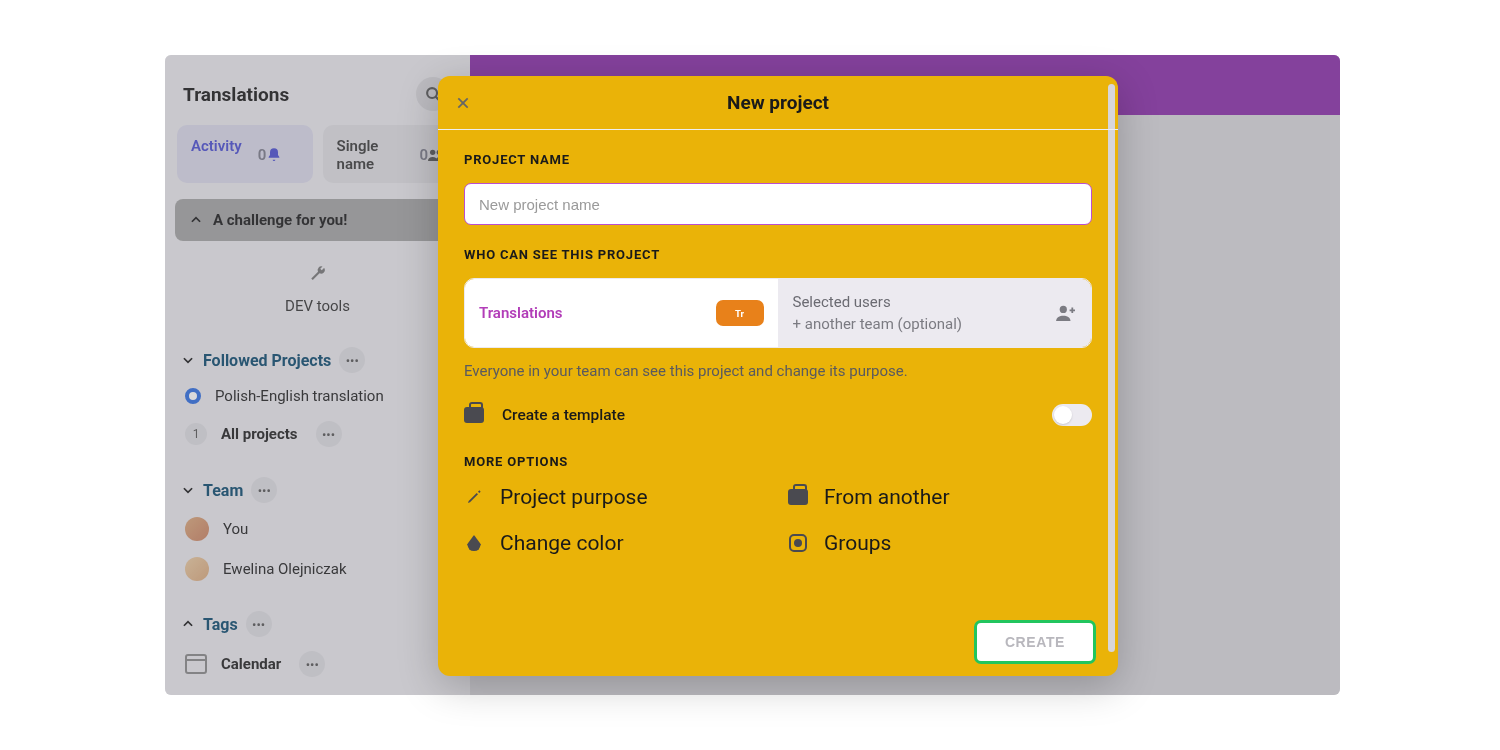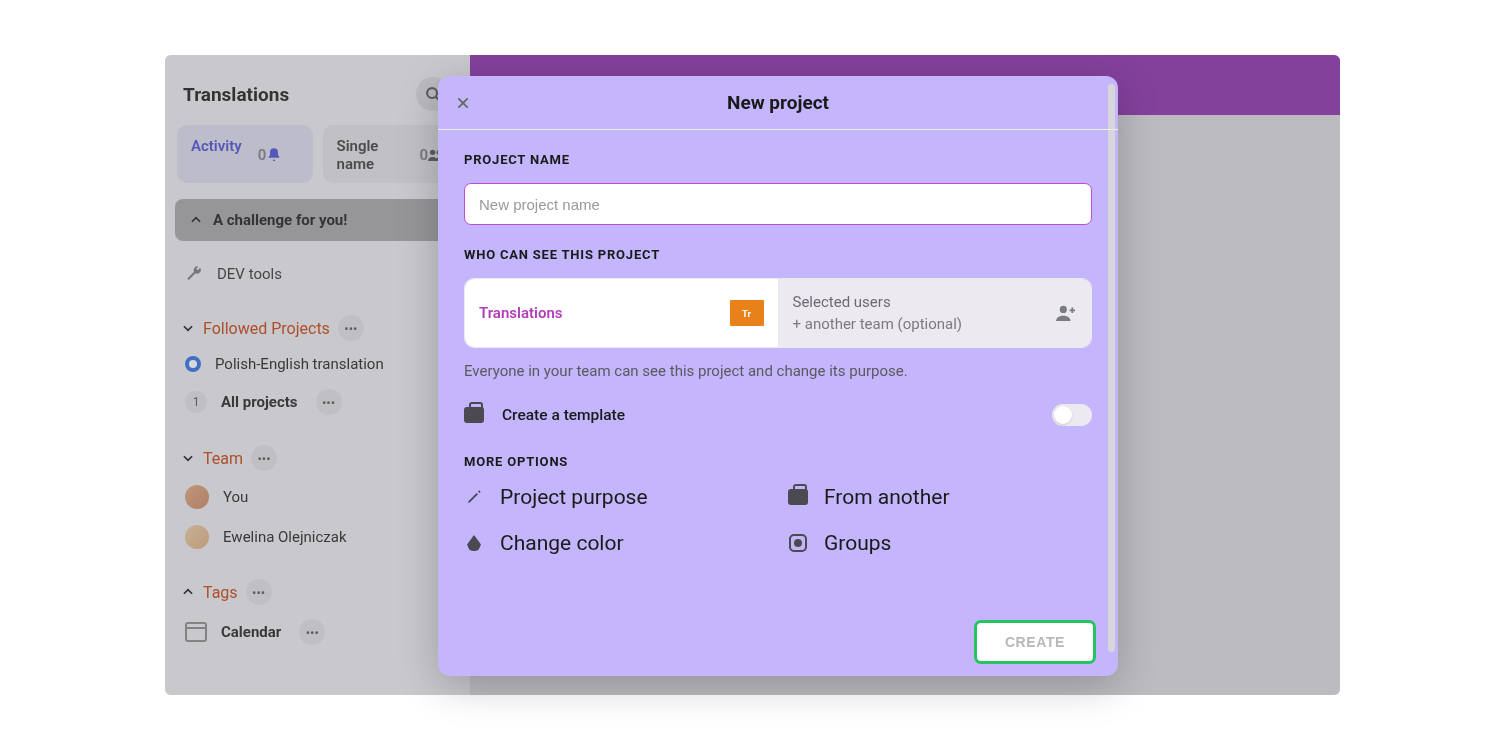--- a/index.html
+++ b/index.html
@@ -87,31 +87,32 @@
     gap: 10px;
   }
   .challenge-text { font-weight: 700; font-size: 15px; color: #1a1a1a; }
   .dev-tools {
     margin-top: 14px;
     padding: 10px 10px;
     display: flex;
     align-items: center;
     gap: 14px;
     color: #555;
+    flex-direction: column;
   }
   .dev-tools-label { font-size: 15px; color: #333; }
   .section-header {
     margin-top: 16px;
     padding: 6px 6px;
     display: flex;
     align-items: center;
     gap: 8px;
     position: relative;
   }
-  .section-title { font-weight: 400; font-size: 16px; color: #c2410c; }
+  .section-title { font-weight: 700; font-size: 16px; color: #0c4a6e; }
   .dots-btn {
     width: 26px; height: 26px;
     border-radius: 50%;
     background: #dcdbdf;
     display: flex; align-items: center; justify-content: center;
     color: #555;
     font-size: 13px;
   }
   .plus-edge {
     position: absolute;
@@ -192,21 +193,21 @@
     background: rgba(120,120,125,0.28);
     border-radius: 6px;
   }
 
   .modal {
     position: absolute;
     left: 438px;
     top: 76px;
     width: 680px;
     height: 600px;
-    background: #c4b5fd;
+    background: #eab308;
     border-radius: 12px;
     box-shadow: 0 10px 40px rgba(0,0,0,0.22);
     display: flex;
     flex-direction: column;
     pointer-events: auto;
     overflow: hidden;
   }
   .modal-scroll {
     position: absolute;
     right: 3px;
@@ -284,22 +285,22 @@
     background: #fff;
     border-right: 1px solid #eceaf0;
   }
   .vis-card.right { background: #eceaf0; }
   .vis-left-label {
     color: #b23db8;
     font-weight: 600;
     font-size: 15px;
   }
   .team-chip {
-    width: 34px; height: 26px;
-    border-radius: 1px;
+    width: 48px; height: 26px;
+    border-radius: 7px;
     background: #e8811a;
     color: #fff;
     font-size: 9.5px;
     font-weight: 700;
     display: flex; align-items: center; justify-content: center;
   }
   .vis-right-stack { display: flex; flex-direction: column; gap: 4px; }
   .vis-right-top { color: #6b6b72; font-size: 15px; }
   .vis-right-bottom { color: #7b7b82; font-size: 15px; }
   .adduser-icon { color: #7b7b82; }

